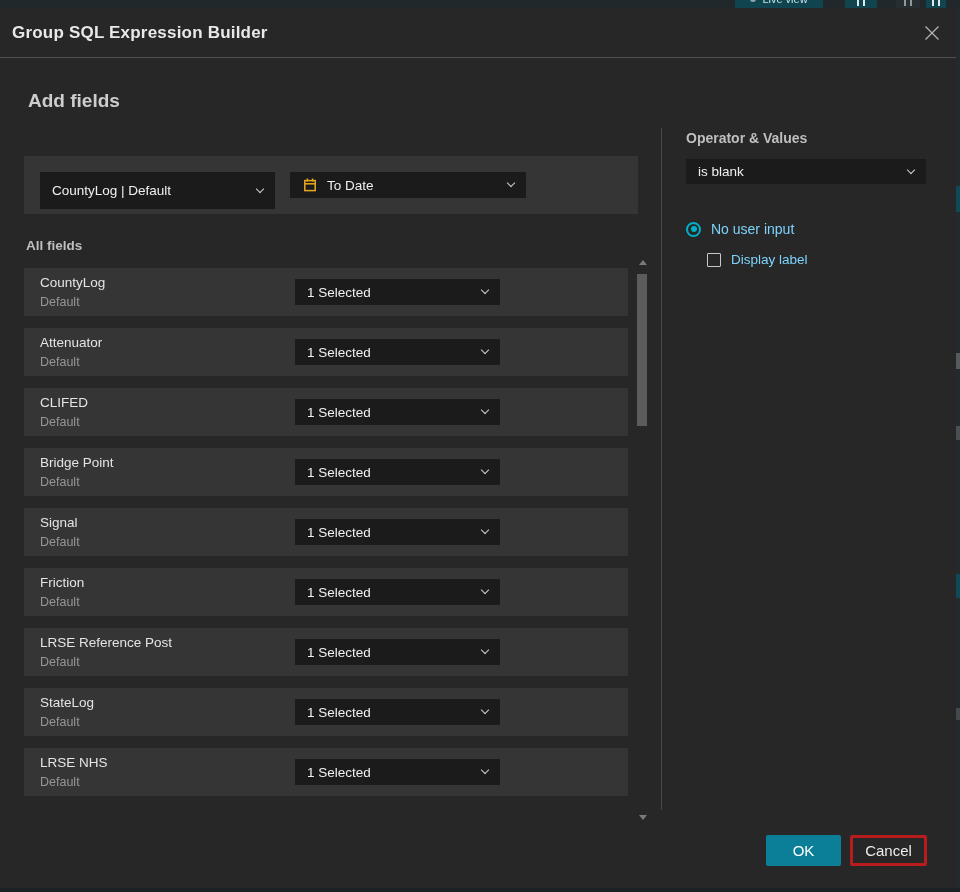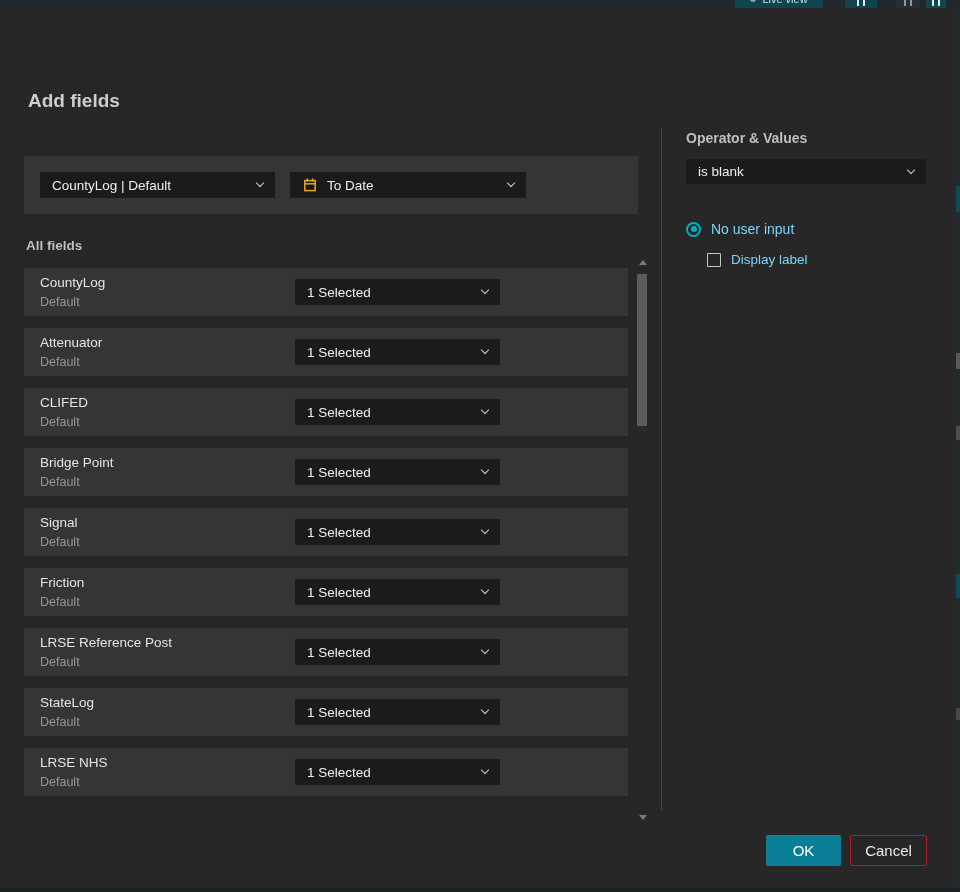--- a/index.html
+++ b/index.html
@@ -61,21 +61,21 @@
          border:2px solid var(--radio-accent);background:#272727;}
   .radio::after{content:'';position:absolute;inset:2.5px;border-radius:50%;background:var(--radio-accent);}
   .checkbox{width:14px;height:14px;border:1.5px solid #c9c9c9;border-radius:1px;background:transparent;flex:0 0 auto;}
   .choice-row{position:absolute;display:flex;align-items:center;gap:10px;cursor:pointer;}
   .choice-label{font-size:14px;color:#7dd3fc;}
 
   
   .btn{position:absolute;height:31px;display:flex;align-items:center;justify-content:center;
        font-size:15px;cursor:pointer;border-radius:2px;}
   #ok-btn{left:766px;top:827px;width:75px;background:var(--accent-button);color:#fff;}
-  #cancel-btn{left:850px;top:827px;width:77px;background:transparent;border:1px solid #b91c1c;color:#ececec;}
+  #cancel-btn{left:850px;top:827px;width:77px;background:transparent;border:3px solid #b91c1c;color:#ececec;}
 </style>
 </head>
 <body>
 
 <div id="stage">
 
   <div id="top-strip">
     <div class="lv-pill">
       <span class="lv-dot"></span>
       <span class="lv-text">Live view</span>
@@ -99,27 +99,35 @@
     <div class="rs-frag" style="top:345px;height:16px;background:#565b5d;"></div>
     <div class="rs-frag" style="top:418px;height:14px;background:#4a4f51;"></div>
     <div class="rs-frag" style="top:566px;height:24px;background:#0f4a57;"></div>
     <div class="rs-frag" style="top:700px;height:12px;background:#44494b;"></div>
   </div>
 
   <div id="bottom-strip"></div>
 
   <div id="modal">
 
+    <div id="titlebar">
+      <div id="dlg-title">Group SQL Expression Builder</div>
+      <div id="close-btn">
+        <svg width="18" height="18" viewBox="0 0 18 18">
+          <path d="M2.5 2.5 L15.5 15.5 M15.5 2.5 L2.5 15.5" stroke="#b2b2b2" stroke-width="1.3" fill="none"></path>
+        </svg>
+      </div>
+    </div>
 
     <div class="section-heading" style="left:28px;top:82px;">Add fields</div>
 
     <div class="sub-label" style="left:26px;top:124px;margin-top:43px;">Main field</div>
 
     <div class="panel" style="left:24px;top:148px;width:614px;height:58px;">
-      <div class="select" style="left:16px;top:16px;width:235px;height:26px;">
+      <div class="select" style="left:16px;top:16px;width:235px;height:37px;">
         <span class="sel-text">CountyLog | Default</span>
         <span class="chev"></span>
       </div>
       <div class="select" style="left:266px;top:16px;width:236px;height:26px;">
         <span class="cal-icon">
           <svg width="16" height="16" viewBox="0 0 16 16">
             <rect x="2.8" y="3.6" width="10.4" height="10" fill="none" stroke="var(--calendar-icon)" stroke-width="1.5"></rect>
             <path d="M2.8 6.8 H13.2" stroke="var(--calendar-icon)" stroke-width="1.5"></path>
             <path d="M5.4 1.4 V4.4 M10.6 1.4 V4.4" stroke="var(--calendar-icon)" stroke-width="1.5"></path>
           </svg>

